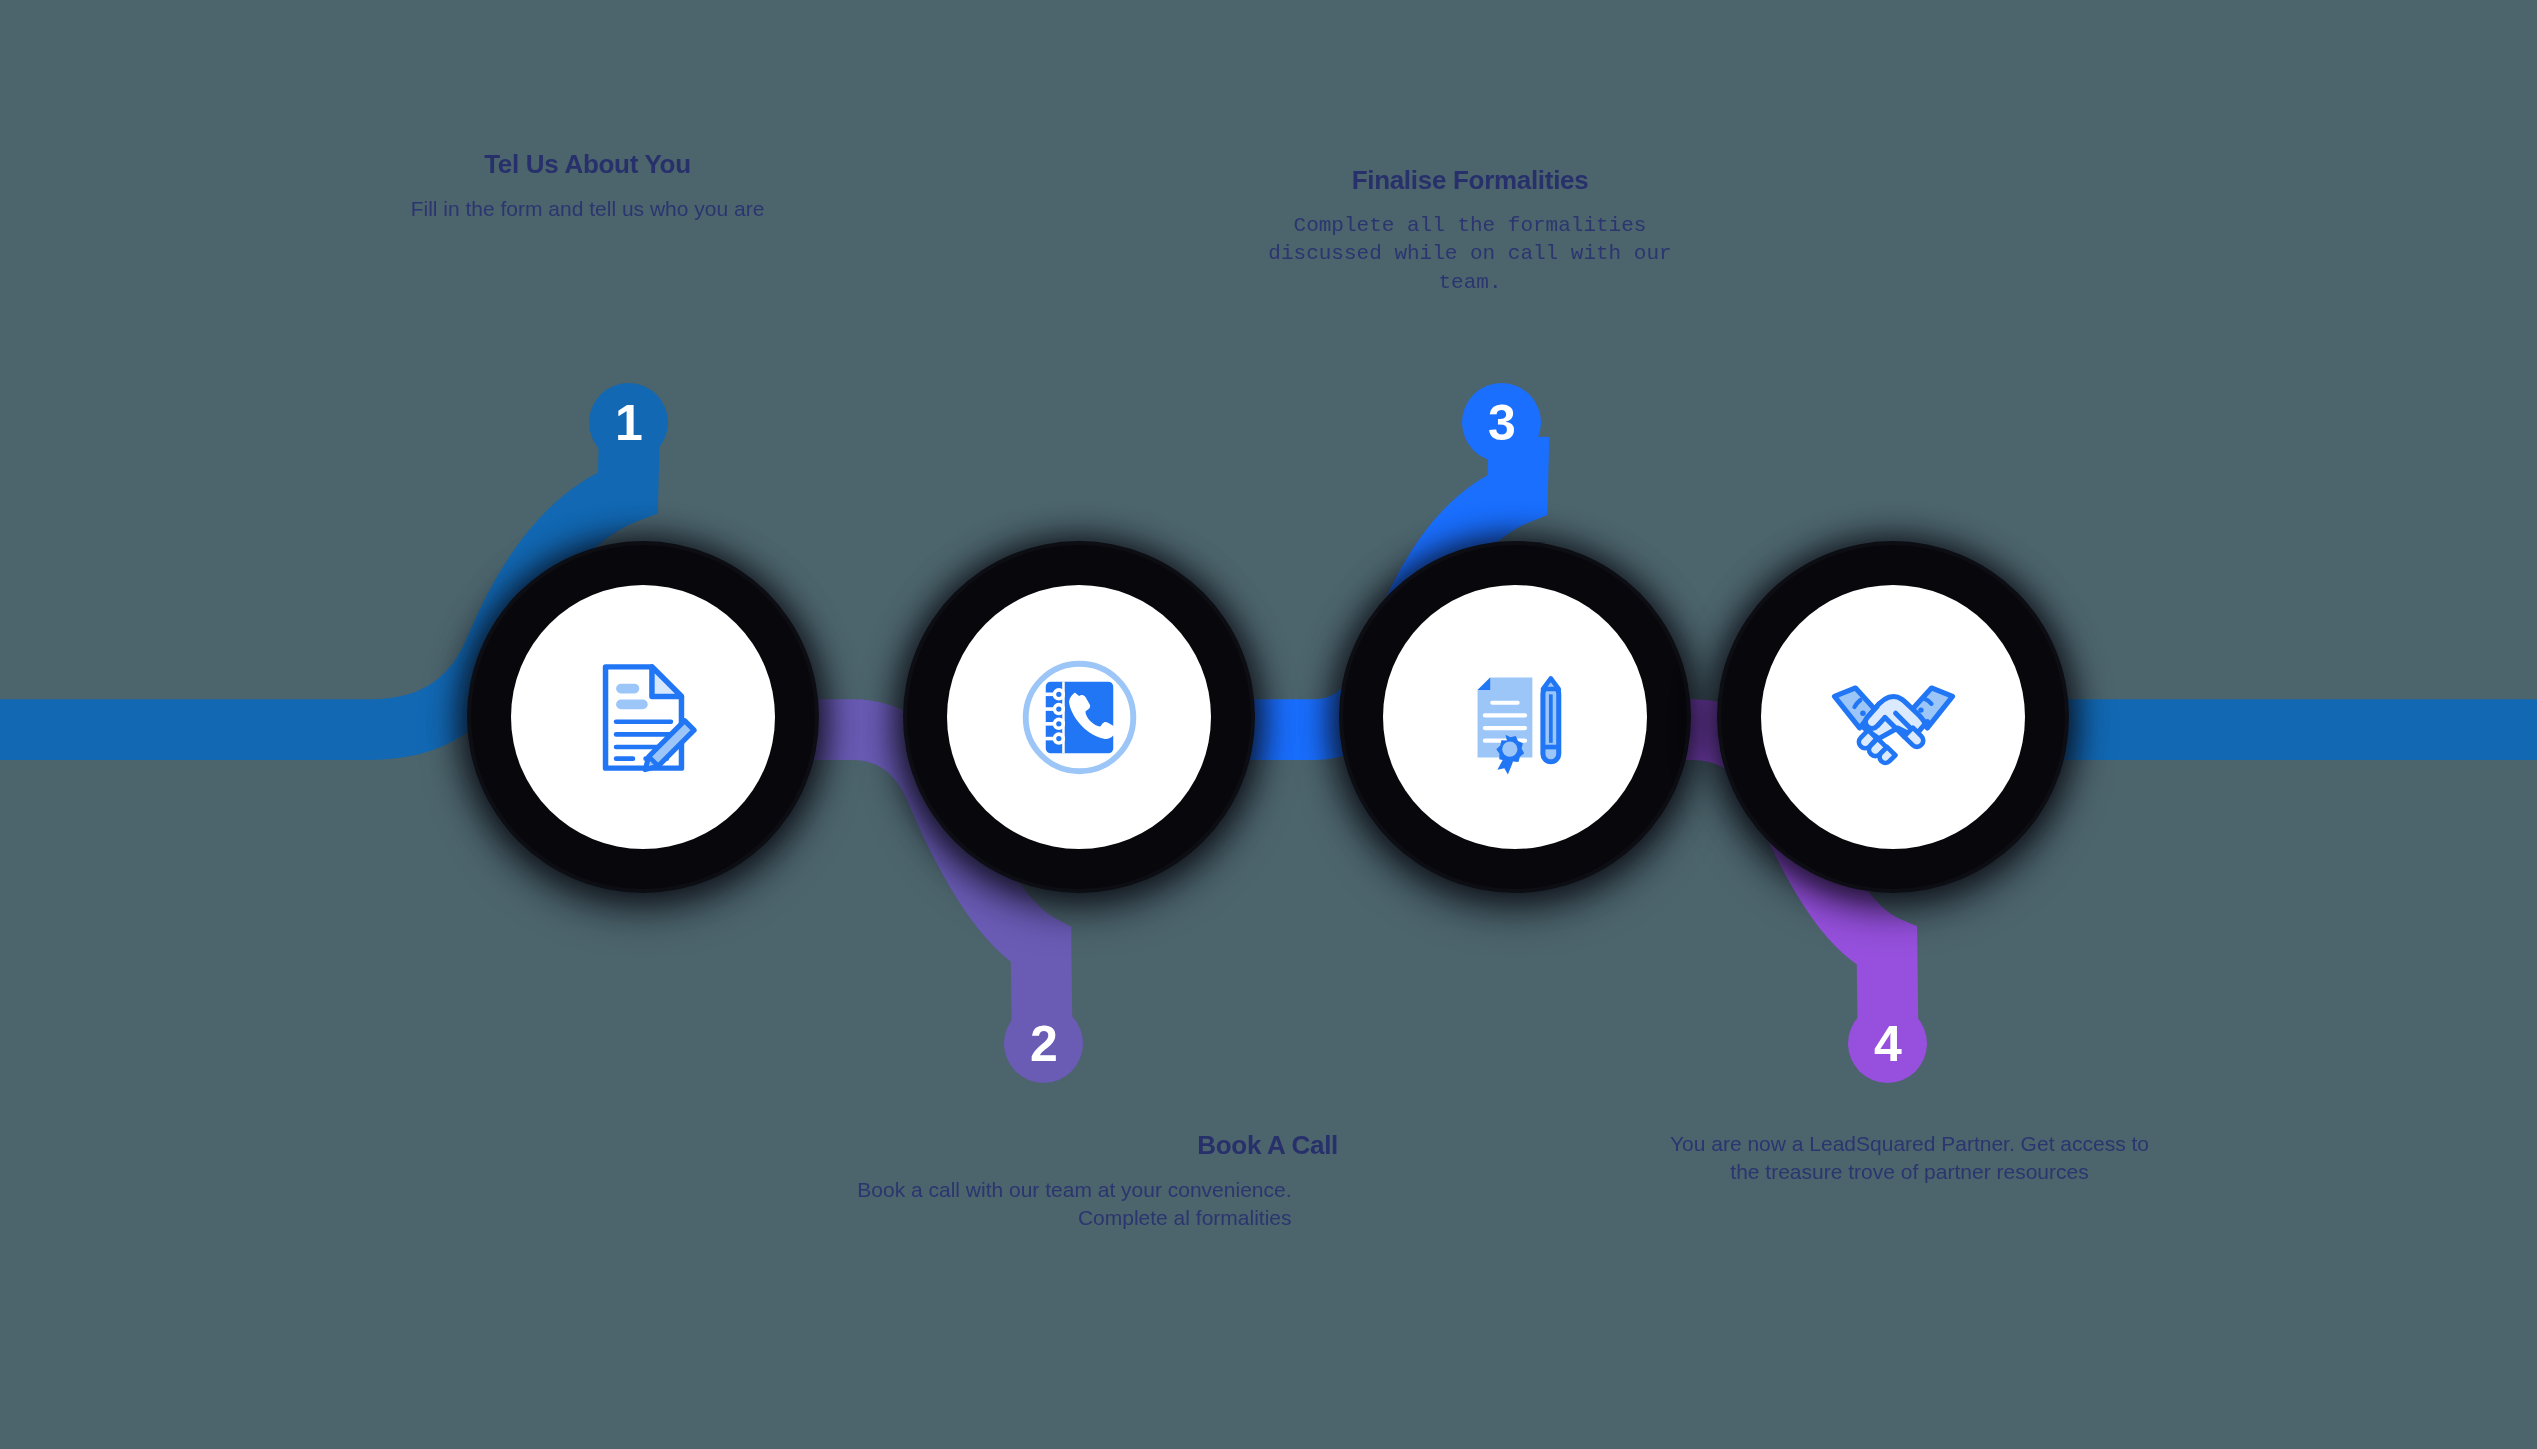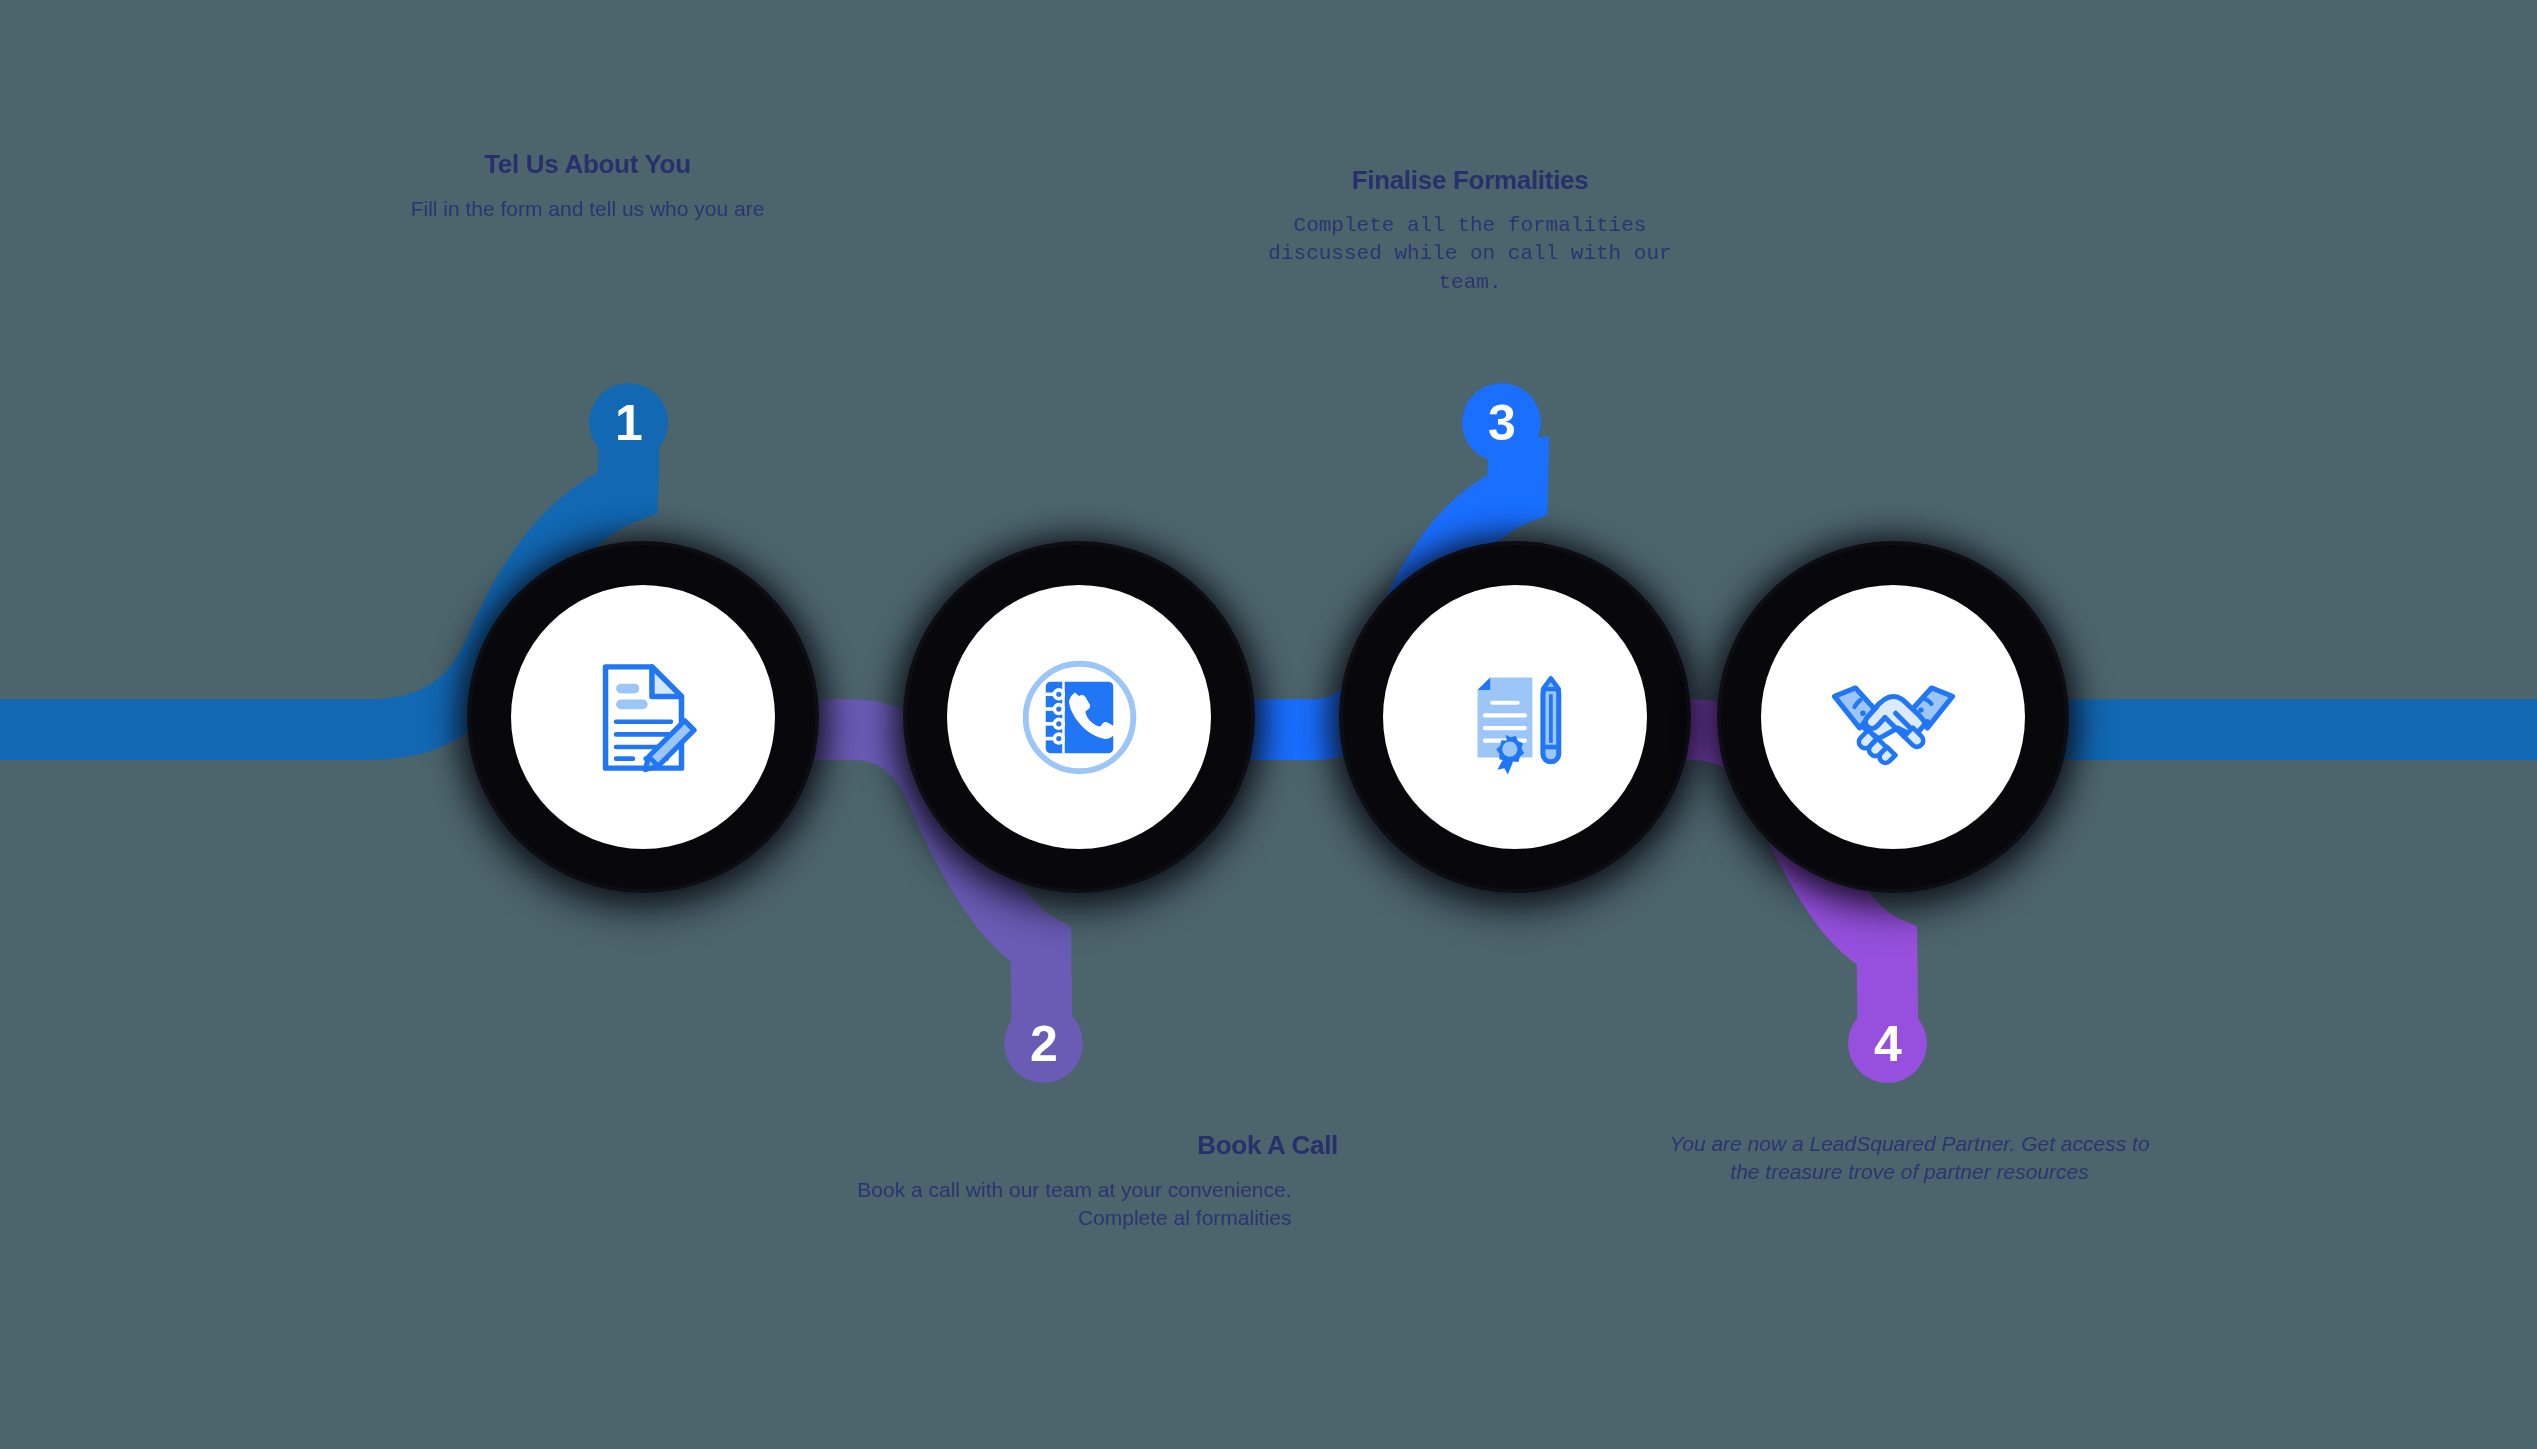--- a/index.html
+++ b/index.html
@@ -191,17 +191,17 @@
           <path d="M13.5 27c.8-1.4 1.8-2.5 2.8-3.3"></path>
           <path d="M50 25.5c-1-1.2-2.2-2-3.3-2.4"></path>
         </g>
       </svg>
     </span>
   </div>
   <div class="badge" style="left:1848px; top:1004px; background:#9650dd;">
     <span>4</span>
   </div>
   <div class="txt" style="left:1612px; top:1130px; width:595px;">
-    <div class="desc" style="max-width:502px;margin:0 auto;font-style:italic;">You are now a LeadSquared Partner. Get access to the treasure trove of partner resources</div>
+    <div class="desc" style="max-width:502px;margin:0 auto;">You are now a LeadSquared Partner. Get access to the treasure trove of partner resources</div>
   </div>
 
 </div>
 
 
 </body></html>

